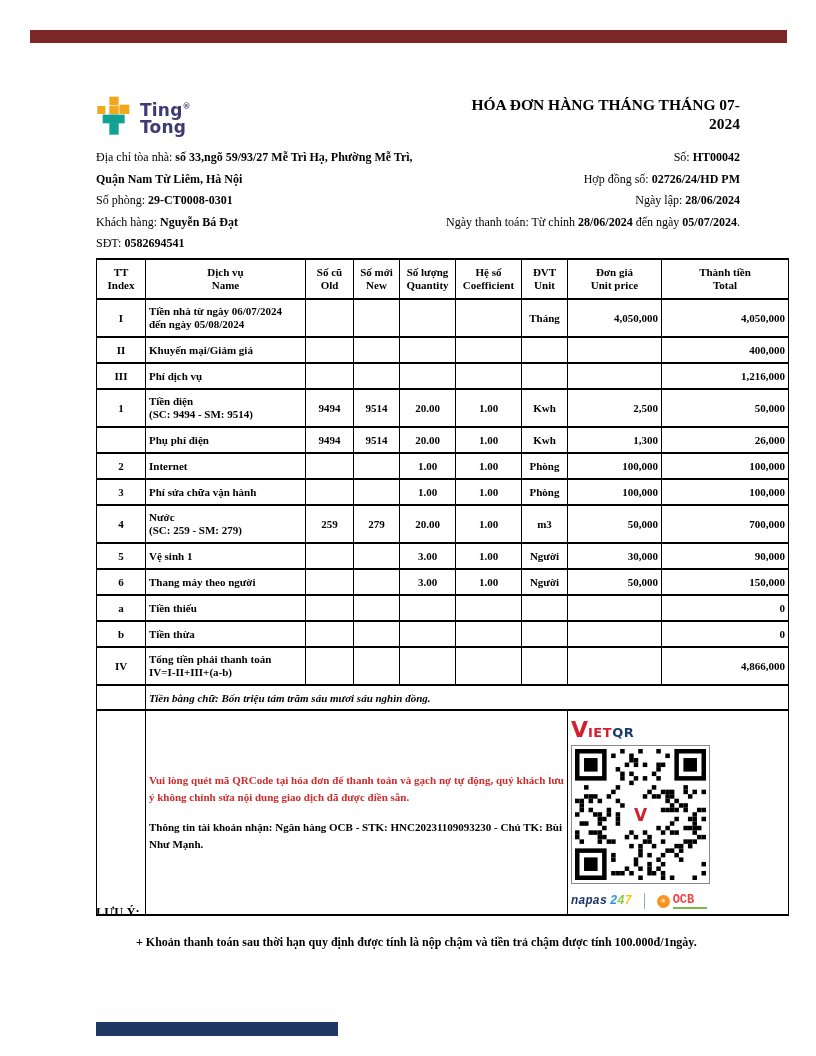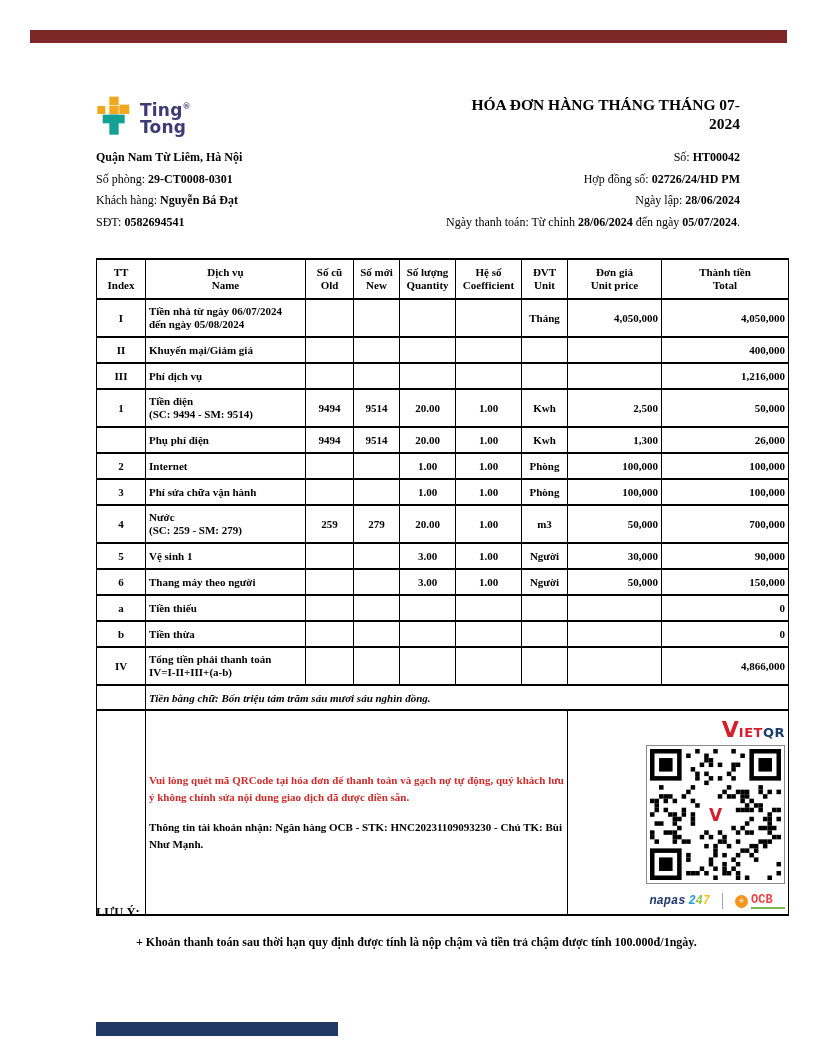--- a/index.html
+++ b/index.html
@@ -40,21 +40,21 @@
   tr.h36 td{height:34px;}
   td.words{font-weight:normal;padding-left:8px;height:21px;}
   td.words i span{font-style:italic;font-family:Liberation Serif, serif;}
   td.words i b{font-style:italic;font-weight:bold;}
 
   
   td.qr-text{height:201px;font-weight:normal;padding:10px 20px 10px 24px;vertical-align:middle;font-size:12px;}
   .notice{color:#ce2b2b;line-height:17px;margin-bottom:13px;text-align:justify;}
   .account{line-height:17px;text-align:left;}
   td.qr-cell{padding:4px 0 2px 0;vertical-align:top;}
-  .qr-box{display:flex;flex-direction:column;align-items:flex-end;}
+  .qr-box{display:flex;flex-direction:column;align-items:flex-start;}
   .vietqr{height:24px;line-height:24px;margin-top:2px;font-family:"DejaVu Sans","Liberation Sans",sans-serif;font-weight:bold;}
   .vq-v{color:#d61f2c;font-size:22px;}
   .vq-iet{color:#d61f2c;font-size:13px;letter-spacing:.5px;}
   .vq-qr{color:#1b3c6d;font-size:13px;letter-spacing:.5px;}
   .qr-img{position:relative;margin-top:3px;border:1px solid #8a8a8a;background:#fff;padding:3px;line-height:0;}
   .qr-v{position:absolute;left:50%;top:50%;transform:translate(-50%,-50%);
         background:#fff;color:#d61f2c;font-family:"DejaVu Sans",sans-serif;
         font-weight:bold;font-size:17px;line-height:19px;padding:0 3px;}
   .pay-logos{margin-top:9px;display:flex;align-items:center;font-family:Liberation Mono, monospace;}
   .napas{font-weight:bold;font-style:italic;font-size:12px;color:#21386b;}
@@ -97,20 +97,21 @@
       <span>Tong</span>
     </span>
   </div>
 
   <div class="title">
     <span>HÓA ĐƠN HÀNG THÁNG THÁNG 07-</span>
     <span>2024</span>
   </div>
 
   <div class="info-left">
+    <div class="iline"><span>Địa chỉ tòa nhà:</span> <b>số 33,ngõ 59/93/27 Mễ Trì Hạ, Phường Mễ Trì,</b></div>
     <div class="iline"><b>Quận Nam Từ Liêm, Hà Nội</b></div>
     <div class="iline"><span>Số phòng:</span> <b>29-CT0008-0301</b></div>
     <div class="iline"><span>Khách hàng:</span> <b>Nguyễn Bá Đạt</b></div>
     <div class="iline"><span>SĐT:</span> <b>0582694541</b></div>
   </div>
 
   <div class="info-right">
     <div class="iline"><span>Số:</span> <b>HT00042</b></div>
     <div class="iline"><span>Hợp đồng số:</span> <b>02726/24/HD PM</b></div>
     <div class="iline"><span>Ngày lập:</span> <b>28/06/2024</b></div>

